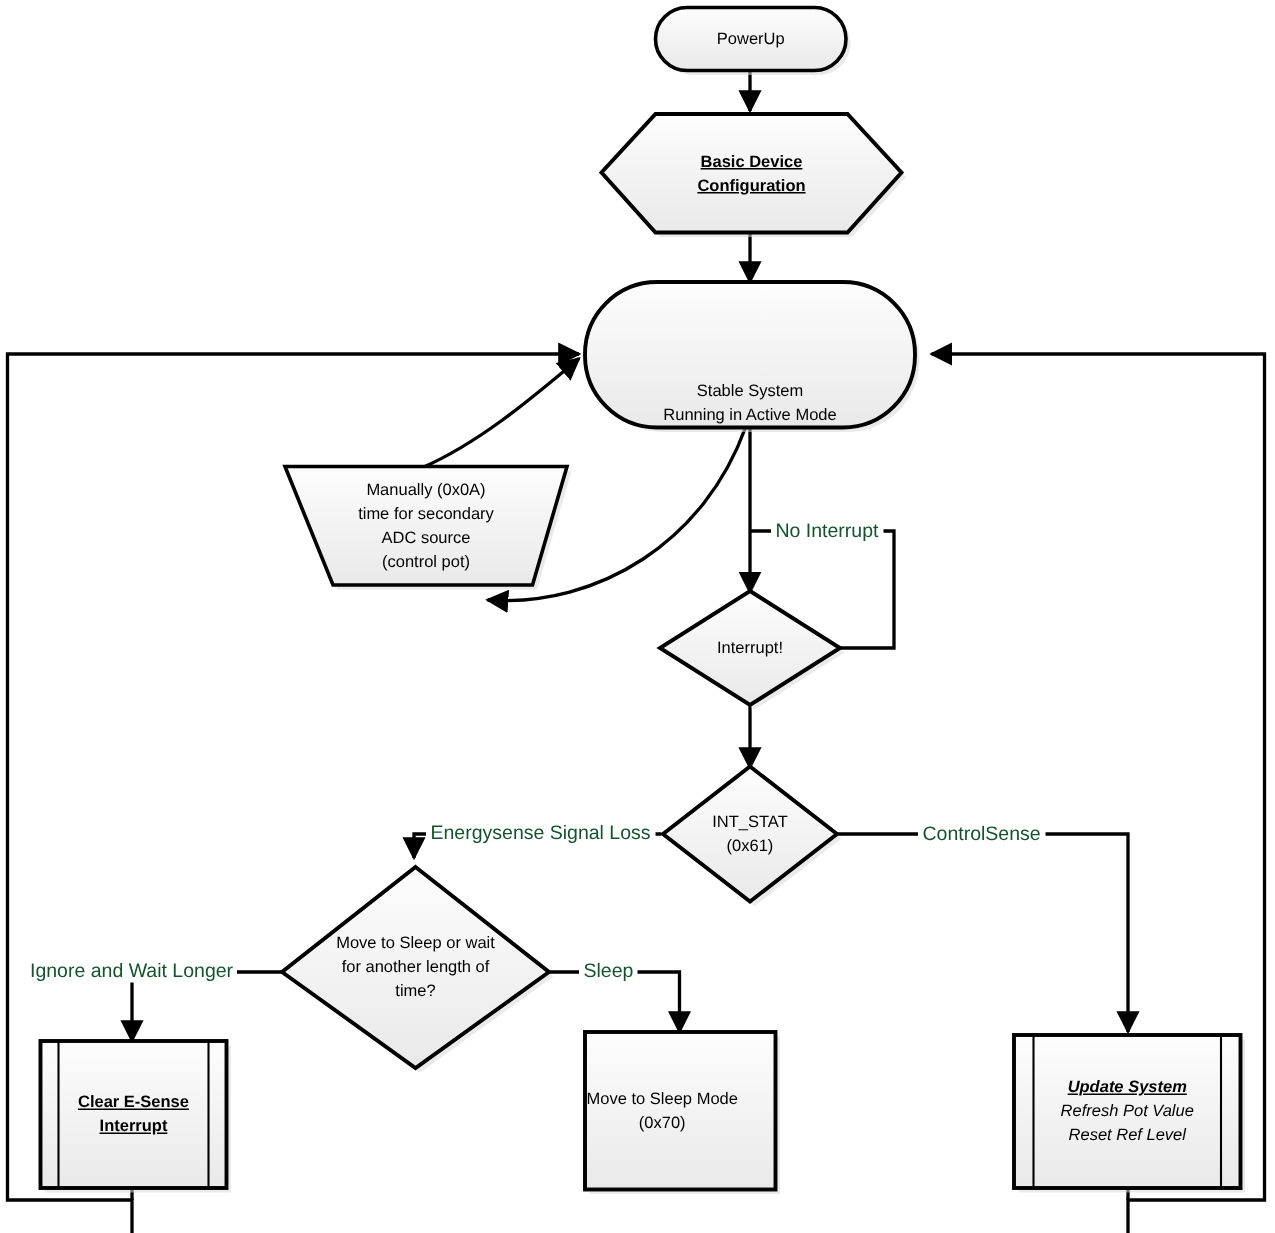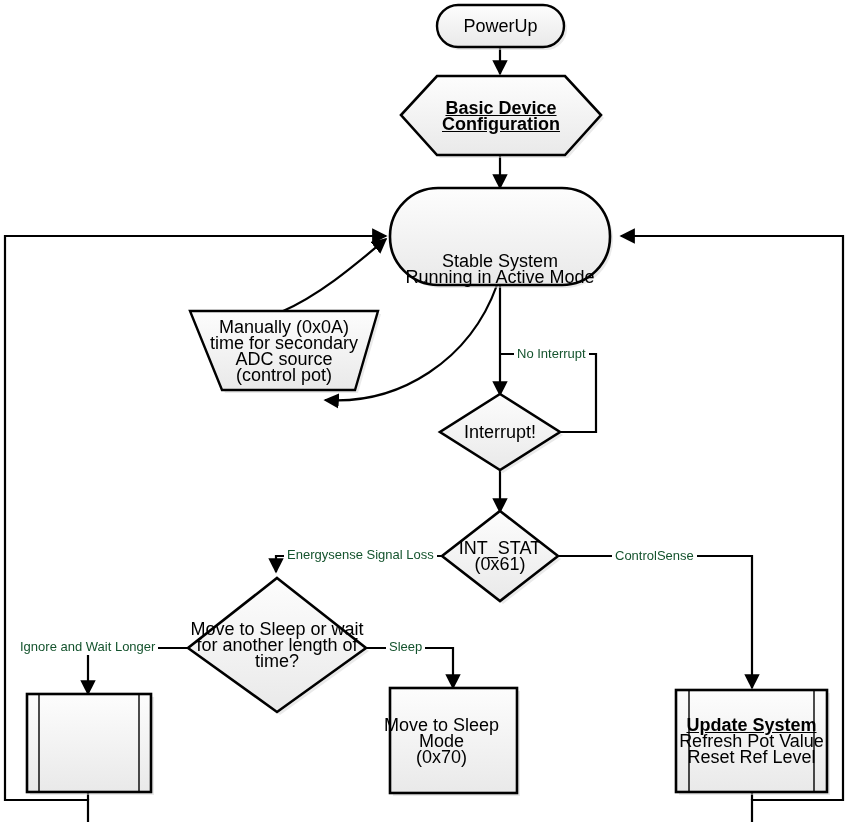--- a/index.html
+++ b/index.html
@@ -36,21 +36,21 @@
   .lbl.edge {
     background: #ffffff;
     padding: 0 3px;
   }
   .shape-text {
     position: absolute;
     display: flex;
     align-items: center;
     justify-content: center;
     text-align: center;
-    font-size: 18px;
+    font-size: 11px;
     line-height: 16px;
     color: #000000;
   }
   .shape-text .u {
     font-weight: bold;
     text-decoration: underline;
   }
 </style>
 </head>
 <body>
@@ -198,29 +198,35 @@
   </div>
 
   <div class="shape-text" style="left:188px; top:578px; width:178px; height:134px;">
     <div>
       <div>Move to Sleep or wait</div>
       <div>for another length of</div>
       <div>time?</div>
     </div>
   </div>
 
+  <div class="shape-text" style="left:27px; top:694px; width:124px; height:98px;">
+    <div>
+      <div class="u">Clear E-Sense</div>
+      <div class="u">Interrupt</div>
+    </div>
+  </div>
 
   <div class="shape-text" style="left:378px; top:688px; width:127px; height:105px;">
     <div>
       <div>Move to Sleep Mode</div>
       <div>(0x70)</div>
     </div>
   </div>
 
-  <div class="shape-text" style="left:676px; top:690px; width:151px; height:102px;">
+  <div class="shape-text" style="left:676px; top:690px; width:151px; height:102px;font-style:italic;">
     <div>
       <div class="u">Update System</div>
       <div>Refresh Pot Value</div>
       <div>Reset Ref Level</div>
     </div>
   </div>
 
   <div class="lbl edge" style="left:514px; top:346px;">No Interrupt</div>
 
   <div class="lbl edge" style="left:284px; top:547px;">Energysense Signal Loss</div>

